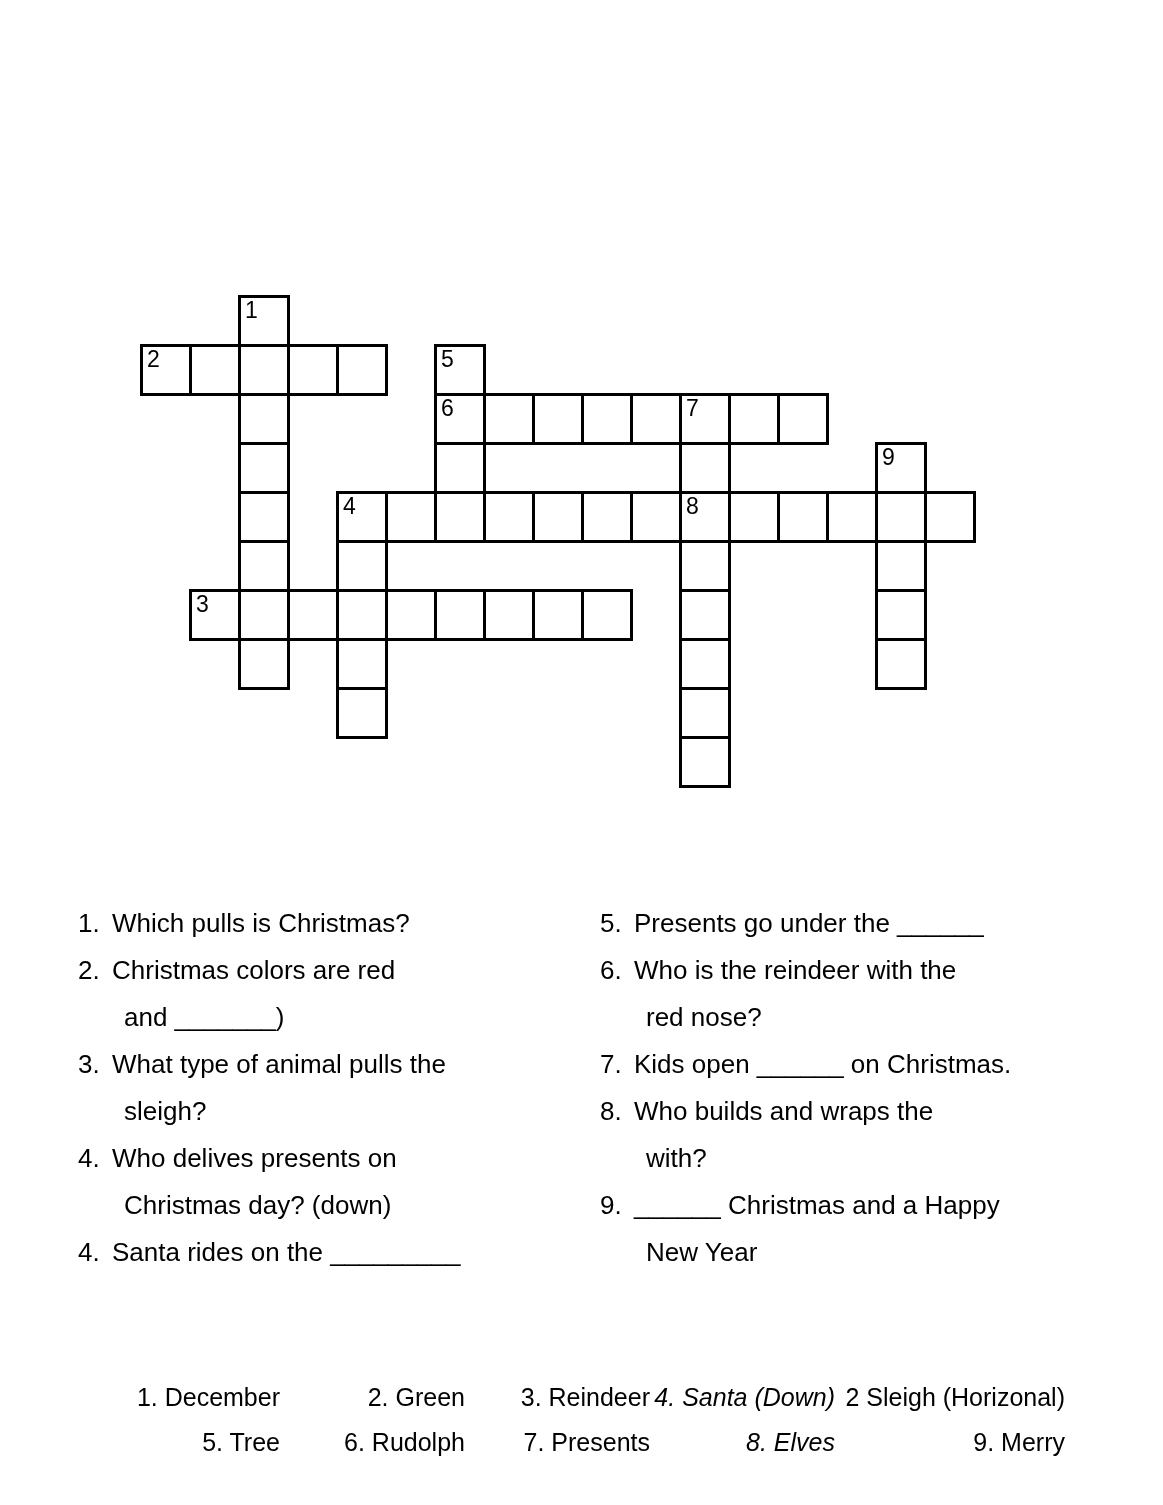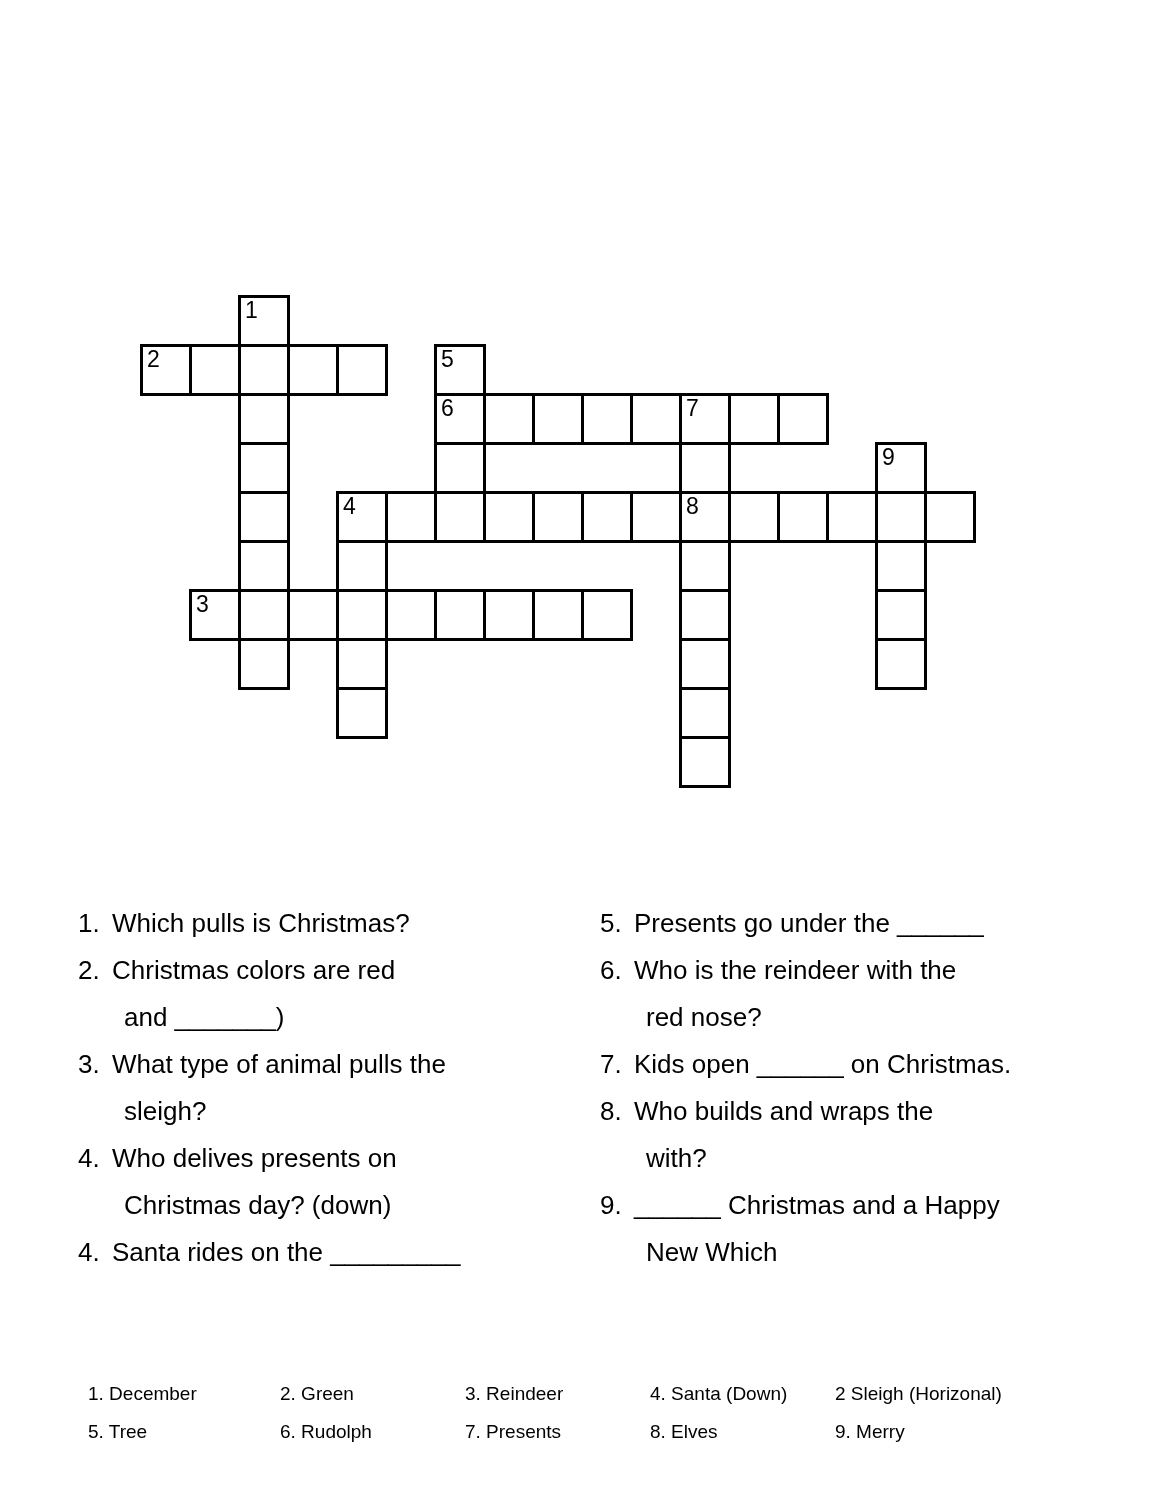--- a/index.html
+++ b/index.html
@@ -92,33 +92,34 @@
     display: block;
     padding-left: 12px;
   }
 
   
   .answers {
     position: absolute;
     left: 88px;
     top: 1383px;
     width: 1020px;
-    font-size: 19px;
+    font-size: 25px;
+    text-align: right;
   }
   .answer-row {
     display: flex;
     margin-bottom: 16px;
   }
   .answer-cell {
     flex: 0 0 auto;
   }
   .aw0 { width: 192px; }
   .aw1 { width: 185px; }
   .aw2 { width: 185px; }
-  .aw3 { width: 185px; }
+  .aw3 { width: 185px; font-style: italic; }
   .aw4 { width: 230px; }
 </style>
 </head>
 <body>
 
 <div class="page">
 
 
   <div class="grid-wrap" id="grid-wrap">
       <div class="cell" style="left: 98px; top: 0px;">
@@ -232,21 +233,21 @@
         <div class="clue">
           <span class="n">7.</span>
           <span class="txt">Kids open ______ on Christmas.</span>
         </div>
         <div class="clue">
           <span class="n">8.</span>
           <span class="txt">Who builds and wraps the<span class="second-line">with?</span></span>
         </div>
         <div class="clue">
           <span class="n">9.</span>
-          <span class="txt">______ Christmas and a Happy<span class="second-line">New Which</span></span>
+          <span class="txt">______ Christmas and a Happy<span class="second-line">New Year</span></span>
         </div>
       </div>
   </div>
 
   <div class="answers">
     <div class="answer-row" id="answers-row-1">
         <div class="answer-cell aw0">1. December</div>
         <div class="answer-cell aw1">2. Green</div>
         <div class="answer-cell aw2">3. Reindeer</div>
         <div class="answer-cell aw3">4. Santa (Down)</div>

